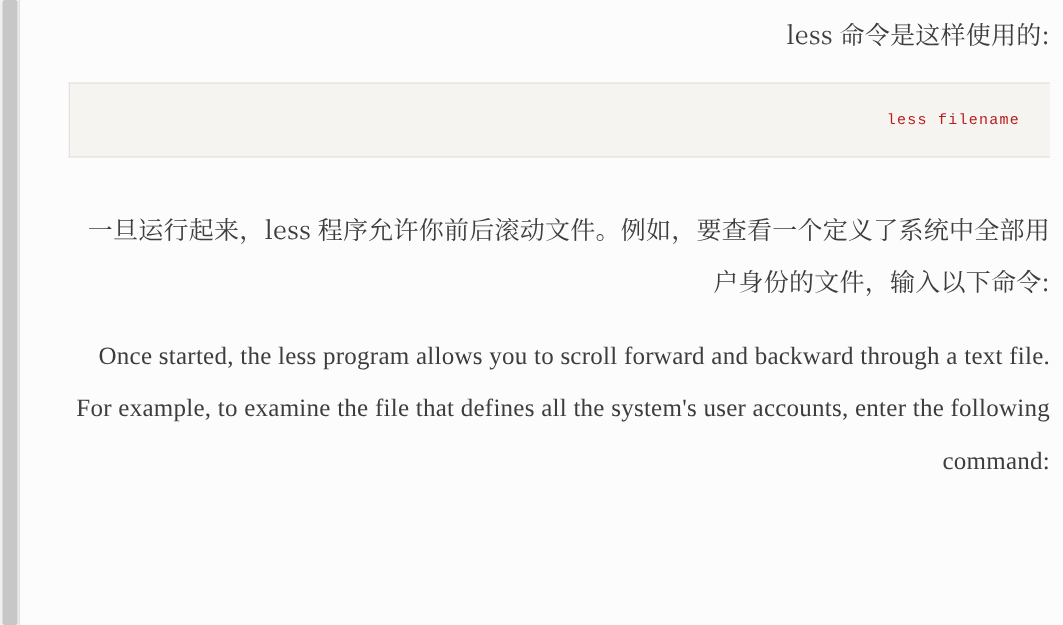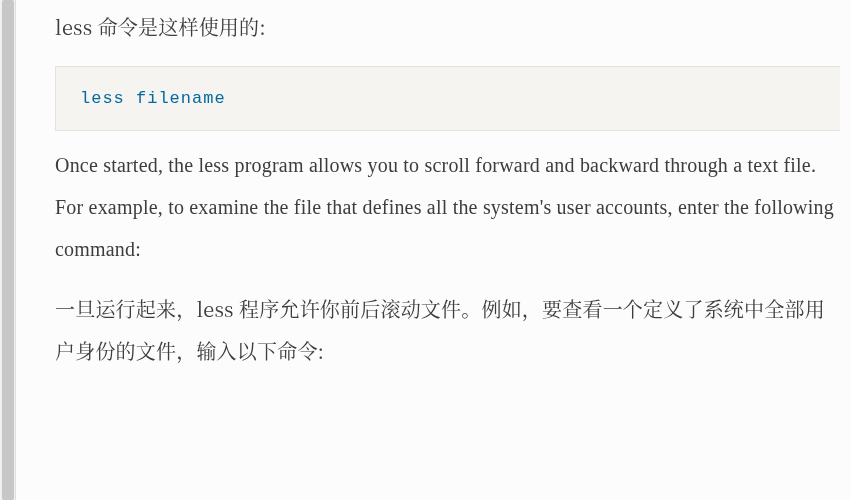--- a/index.html
+++ b/index.html
@@ -1,15 +1,15 @@
 <!DOCTYPE html>
 <html><head>
   <meta charset="utf-8">
   <style>
-    * { box-sizing: border-box; margin: 0; padding: 0; }
+    * { box-sizing: border-box; margin: 0; padding: 0; text-align: right; }
     html, body { width: 850px; height: 500px; overflow: hidden; }
     body {
       background: #fcfcfc;
       font-family: Georgia, "Times New Roman", serif;
       color: #3a3a3a;
       position: relative;
     }
     .scrollbar-track {
       position: absolute;
       left: 0;
@@ -43,39 +43,39 @@
     .para-cn {
       font-family: Georgia, "Songti SC", "SimSun", "Noto Serif CJK SC", serif;
     }
     .code-block {
       background: #f5f4f0;
       border-top: 1px solid #e3e2dd;
       border-bottom: 1px solid #e3e2dd;
       border-left: 1px solid #e3e2dd;
       padding: 22px 24px;
       margin-top: 14px;
-      margin-bottom: 13px;
+      margin-bottom: 36px;
       font-family: "Courier New", Courier, monospace;
-      font-size: 17px;
-      color: #0369a1;
+      font-size: 12px;
+      color: #b91c1c;
       letter-spacing: 1px;
       white-space: pre;
     }
   </style>
 </head>
 <body>
 
 <div class="scrollbar-track">
   <div class="scrollbar-thumb"></div>
 </div>
 
 <div class="content">
 
   <p class="para para-cn">less 命令是这样使用的:</p>
 
   <div class="code-block">less filename</div>
 
+  <p class="para para-cn">一旦运行起来，less 程序允许你前后滚动文件。例如，要查看一个定义了系统中全部用户身份的文件，输入以下命令:</p>
+
   <p class="para">Once started, the less program allows you to scroll forward and backward through a text file. For example, to examine the file that defines all the system's user accounts, enter the following command:</p>
-
-  <p class="para para-cn">一旦运行起来，less 程序允许你前后滚动文件。例如，要查看一个定义了系统中全部用户身份的文件，输入以下命令:</p>
 
 
 </div>
 
 </body></html>

